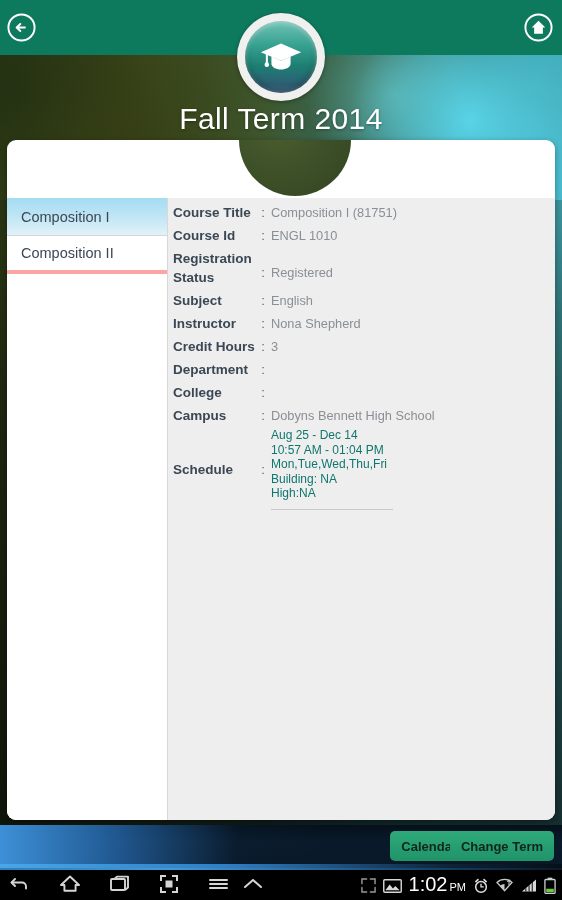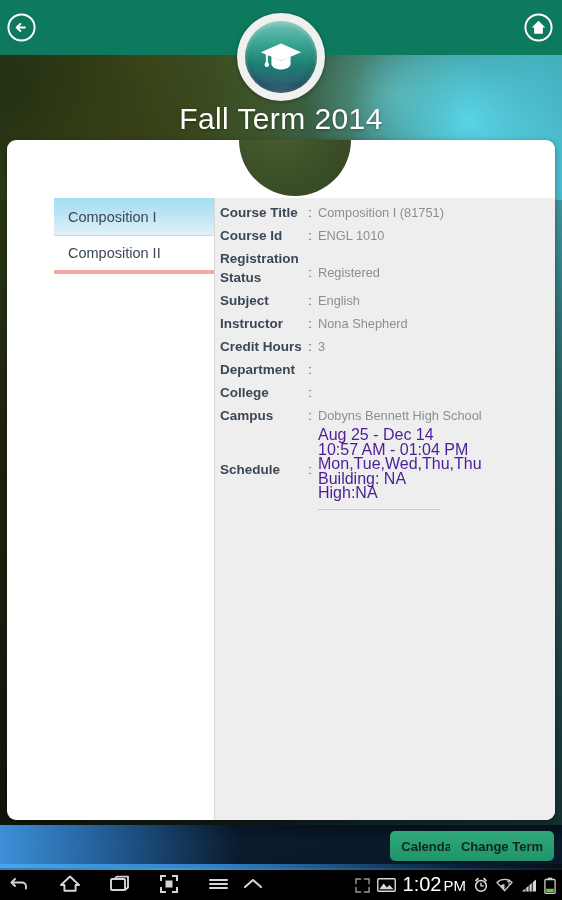--- a/index.html
+++ b/index.html
@@ -81,21 +81,20 @@
   }
   .card-notch {
     position: absolute; left: 232px; top: -56px;
     width: 112px; height: 112px; border-radius: 50%;
     background: radial-gradient(circle at 35% 35%, #4e6030 0%, #3e5128 45%, #334522 100%);
     z-index: 7;
   }
   .card-body {
     position: absolute; left: 0; top: 58px; width: 548px; height: 622px;
     display: flex;
-    padding-left: 47px;
   }
 
   
   .course-list {
     width: 161px; height: 100%;
     background: #ffffff;
     border-right: 1px solid #d8d8d8;
     flex: none;
   }
   .course-item {
@@ -127,21 +126,21 @@
     font-size: 13px; color: #5a6470;
     line-height: 19px; text-align: center; padding-top: 1px;
   }
   .det-value {
     flex: 1;
     font-size: 12.8px; color: #8a8f95;
     line-height: 19px;
   }
   .detail-row.reg .det-colon, .detail-row.reg .det-value { padding-top: 10px; }
   .detail-row.sched .det-colon { padding-top: 1px; }
-  .sched-lines { font-size: 16px; color: #4c1d95; line-height: 14.5px; }
+  .sched-lines { font-size: 12px; color: #0f766e; line-height: 14.5px; }
   .sched-rule {
     margin-top: 8px; width: 122px; height: 1px;
     background: #c9c9c9;
   }
 
   
   .action-bar {
     position: absolute; left: 0; top: 825px; width: 562px; height: 43px;
     background:
       linear-gradient(180deg, #05101b 0%, #0a1a2a 40%, #091726 100%),
@@ -180,21 +179,21 @@
   }
   .nav-icons { position: absolute; left: 8px; top: 4px; display: flex; align-items: center; gap: 26px; }
   .nav-icons .ni { cursor: pointer; opacity: 0.92; }
   .nav-icons svg { display: block; }
   .status-icons {
     position: absolute; right: 6px; top: 4px;
     display: flex; align-items: center; gap: 7px;
   }
   .status-icons svg { display: block; }
   .clock { color: #ffffff; font-size: 20px; letter-spacing: 0px; line-height: 24px; }
-  .clock .ampm { font-size: 15px; margin-left: 2px; }
+  .clock .ampm { font-size: 11px; margin-left: 2px; }
 </style>
 </head>
 <body>
 
 <div id="app">
 
   <div class="backdrop"></div>
   <div class="backdrop-lower"></div>
 
   <div class="header">
@@ -292,21 +291,21 @@
           <div class="det-value">Dobyns Bennett High School</div>
         </div>
 
         <div class="detail-row sched">
           <div class="det-label">Schedule</div>
           <div class="det-colon">:</div>
           <div class="det-value">
             <div class="sched-lines">
               <div>Aug 25 - Dec 14</div>
               <div>10:57 AM - 01:04 PM</div>
-              <div>Mon,Tue,Wed,Thu,Thu</div>
+              <div>Mon,Tue,Wed,Thu,Fri</div>
               <div>Building: NA</div>
               <div>High:NA</div>
             </div>
             <div class="sched-rule"></div>
           </div>
         </div>
 
       </div>
     </div>
   </div>

